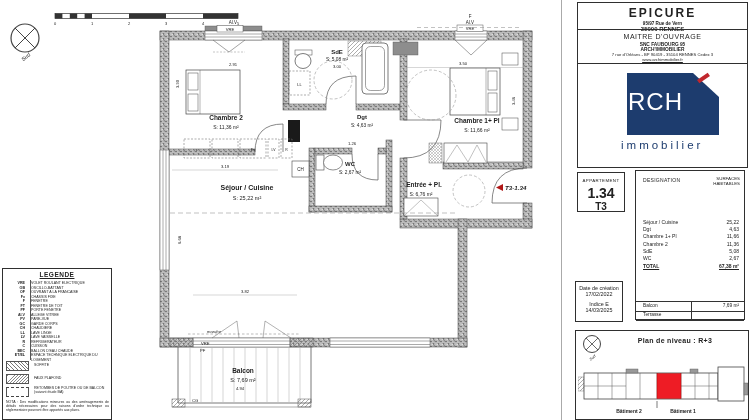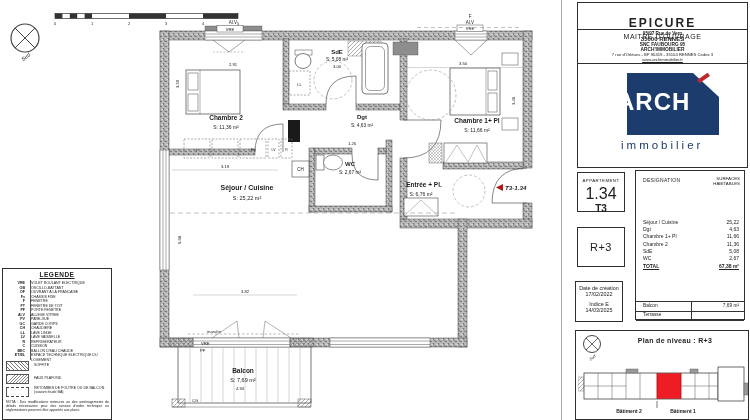--- a/index.html
+++ b/index.html
@@ -3,36 +3,36 @@
 <meta charset="utf-8">
 <style>
 *{margin:0;padding:0;box-sizing:border-box}
 html,body{background:#fff}
 .sheet{position:relative;width:750px;height:420px;background:#fff;overflow:hidden;
   font-family:"Liberation Sans",sans-serif;color:#222}
 .abs{position:absolute}
 .box{position:absolute;border:1px solid #2f2f2f;background:#fff}
 svg text{font-family:"Liberation Sans",sans-serif;fill:#222}
 
-.tb-project{font-weight:bold;font-size:12px;letter-spacing:2px;margin-top:13px;text-align:center}
+.tb-project{font-weight:bold;font-size:12px;letter-spacing:2px;margin-top:3px;text-align:center}
 .tb-addr1{font-size:4.6px;font-weight:bold;text-align:center;margin-top:1px}
 .tb-addr2{font-size:6px;font-weight:bold;text-align:center}
 .tb-owner-h{font-size:7px;text-align:center;margin-top:3px;letter-spacing:.5px}
 .tb-owner-b{font-size:4.8px;font-weight:bold;text-align:center;margin-top:2px}
 .tb-owner-s{font-size:4.2px;text-align:center}
 .tb-owner-u{font-size:4.2px;text-align:center;text-decoration:underline}
 
 .logo-sq{position:absolute;left:627px;top:73px;width:92px;height:62px;background:#1d3c6e}
 .logo-notch{position:absolute;left:693px;top:73px;width:0;height:0;border-left:26px solid transparent;border-top:24px solid #fff;margin-left:0}
 .logo-accent{position:absolute;left:697px;top:76px;width:13px;height:4px;background:#c1272d;transform:rotate(-35deg)}
-.logo-txt{position:absolute;left:617px;top:88px;width:92px;text-align:left;color:#fff;font-weight:bold;font-size:24px;letter-spacing:1px}
+.logo-txt{position:absolute;left:591px;top:88px;width:92px;text-align:right;color:#fff;font-weight:normal;font-size:24px;letter-spacing:1px}
 .logo-sub{position:absolute;left:621px;top:139px;width:104px;color:#1d3c6e;font-size:11.5px;letter-spacing:3px}
 
 .card-h{font-size:4.4px;letter-spacing:.4px;text-align:center;margin-top:5px}
-.card-n{font-size:16px;font-weight:normal;text-align:center;margin-top:2px}
+.card-n{font-size:14px;font-weight:bold;text-align:center;margin-top:2px}
 .card-t{font-size:10px;font-weight:bold;text-align:center}
 .r3{font-size:11px;text-align:center;margin-top:13px;letter-spacing:.5px}
 .date-l{font-size:5.4px;text-align:center}
 
 .dt-h1{position:absolute;left:7px;top:6px;font-size:5px;letter-spacing:.3px}
 .dt-h2{position:absolute;right:4px;top:5px;width:42px;font-size:4.4px;line-height:1.2;text-align:right}
 .srows{position:absolute;left:0;right:0;top:48px}
 .srow{display:flex;justify-content:space-between;padding:0 5px 0 7px;font-size:5px;line-height:7.2px}
 .trow{position:absolute;left:0;right:0;top:92px;display:flex;justify-content:space-between;padding:0 5px 0 7px;font-size:5px;font-weight:bold}
 .trow span{text-decoration:underline}
@@ -320,23 +320,20 @@
   <div class="logo-txt">ARCH</div>
   <div class="logo-sub">immobilier</div>
 </div>
 
 <div class="box" style="left:577px;top:172px;width:48px;height:40px">
   <div class="card-h">APPARTEMENT</div>
   <div class="card-n">1.34</div>
   <div class="card-t">T3</div>
 </div>
 
-<div class="box" style="left:577px;top:227px;width:48px;height:40px">
-  <div class="r3">R+3</div>
-</div>
 
 <div class="box" style="left:575px;top:281px;width:48px;height:41px">
   <div class="date-l" style="margin-top:3px">Date de création</div>
   <div class="date-l">17/02/2022</div>
   <div class="date-l" style="margin-top:4px">Indice E</div>
   <div class="date-l">14/03/2025</div>
 </div>
 
 <div class="box" style="left:635px;top:170px;width:110px;height:150px">
   <div class="dt-h1">DESIGNATION</div>

